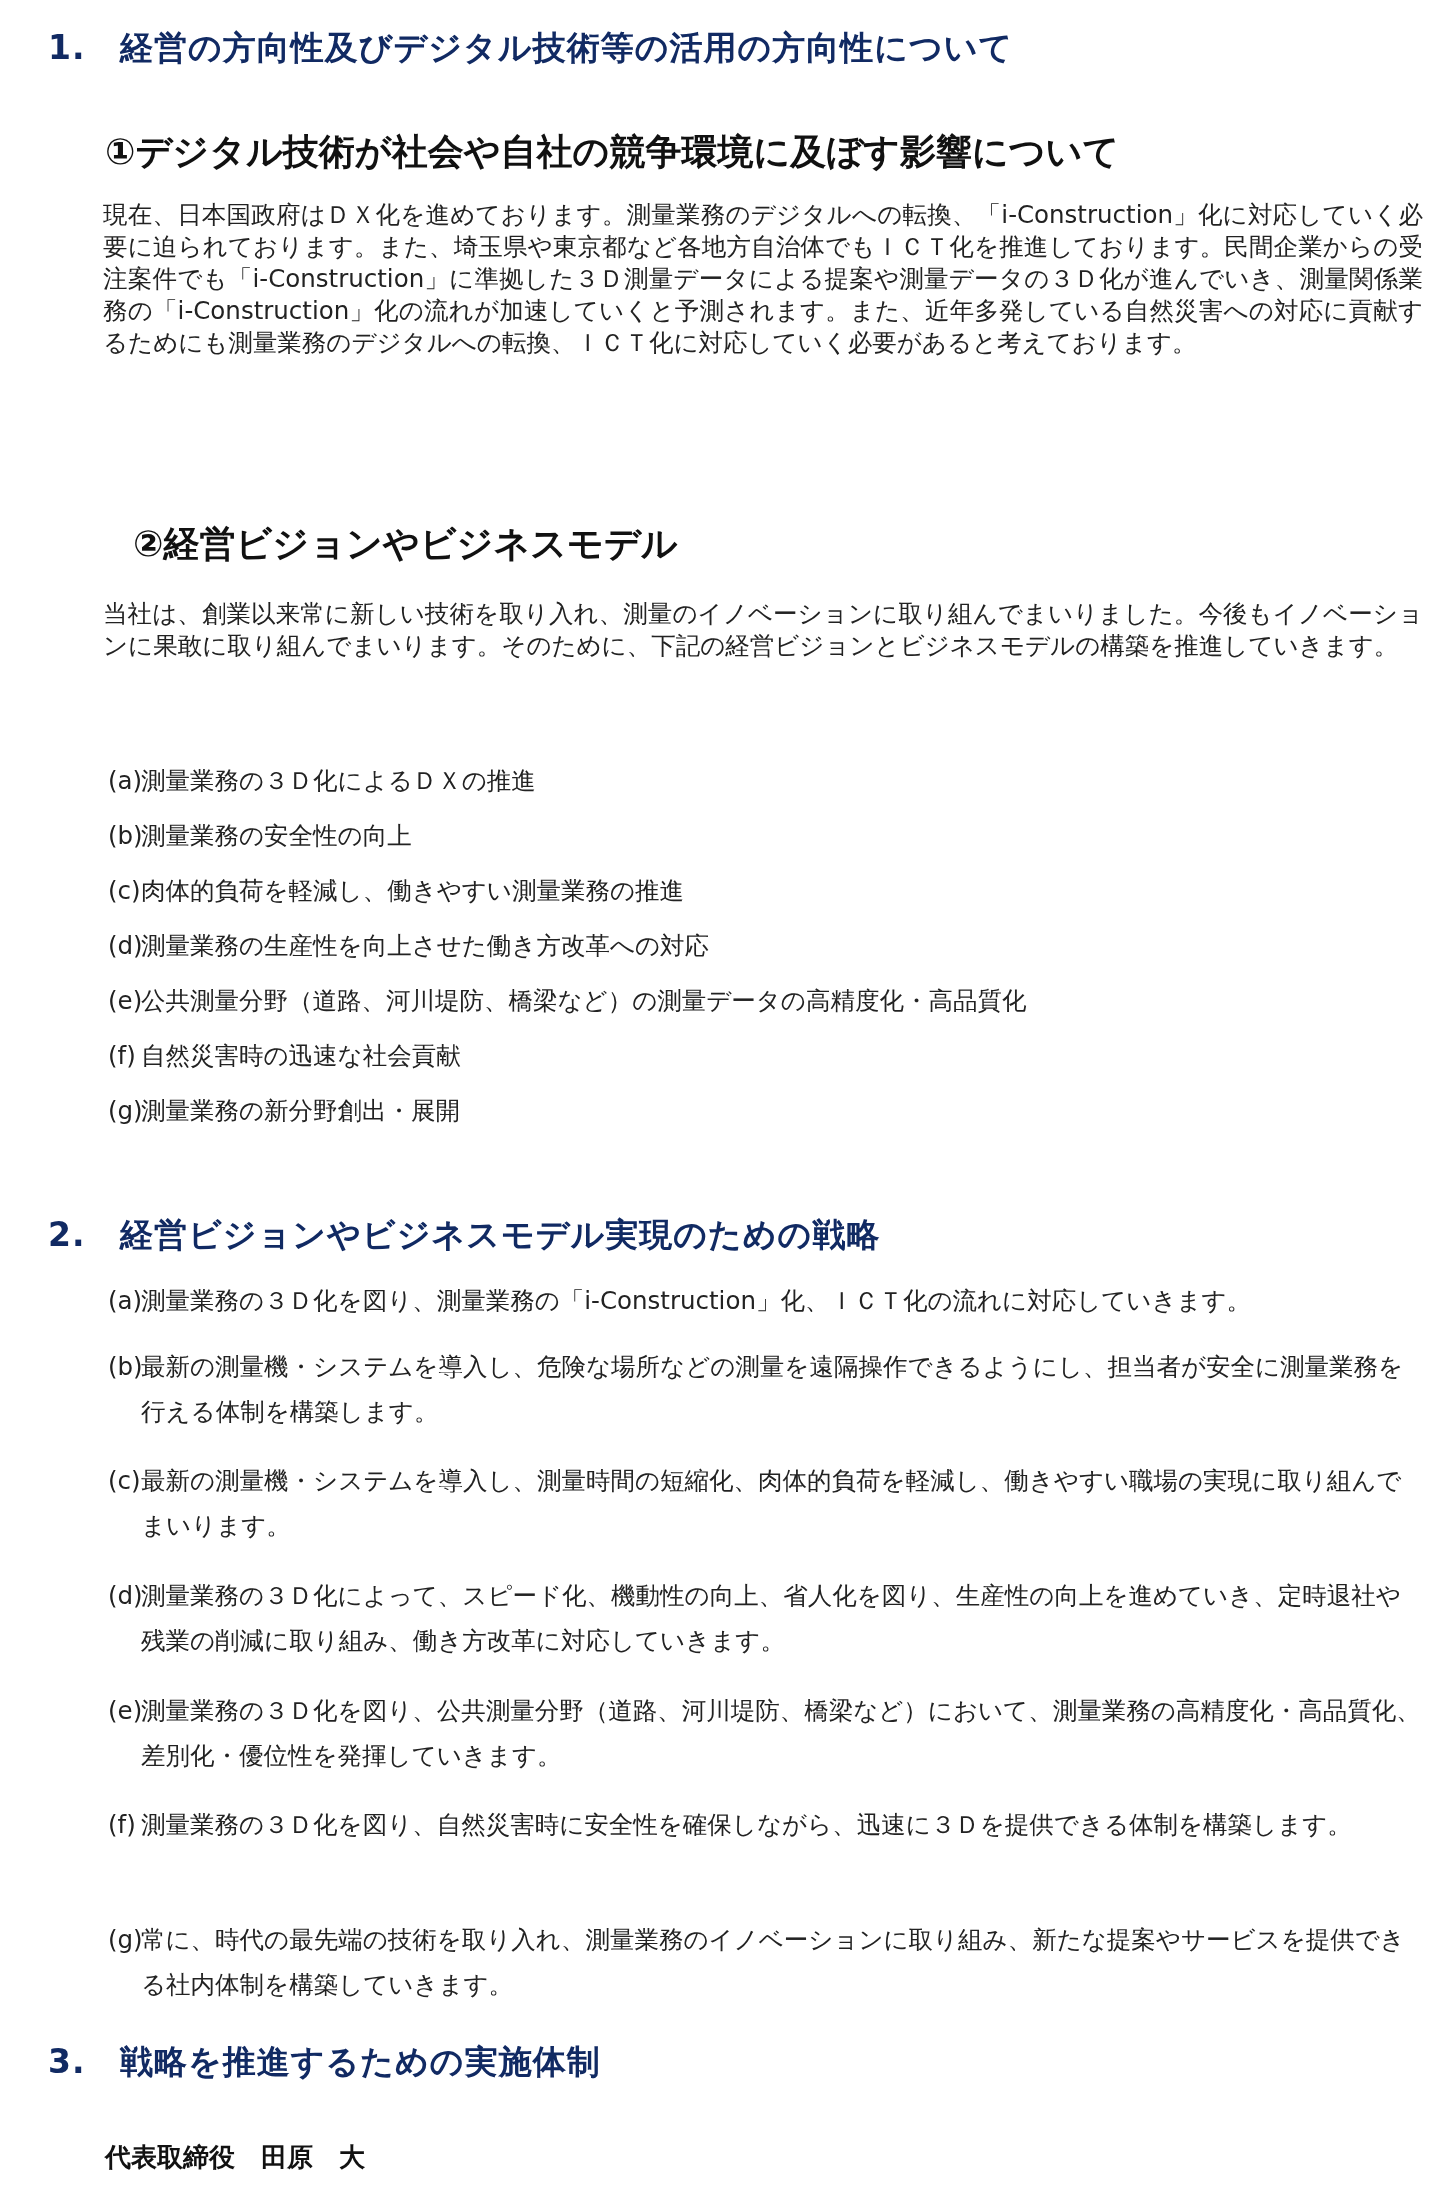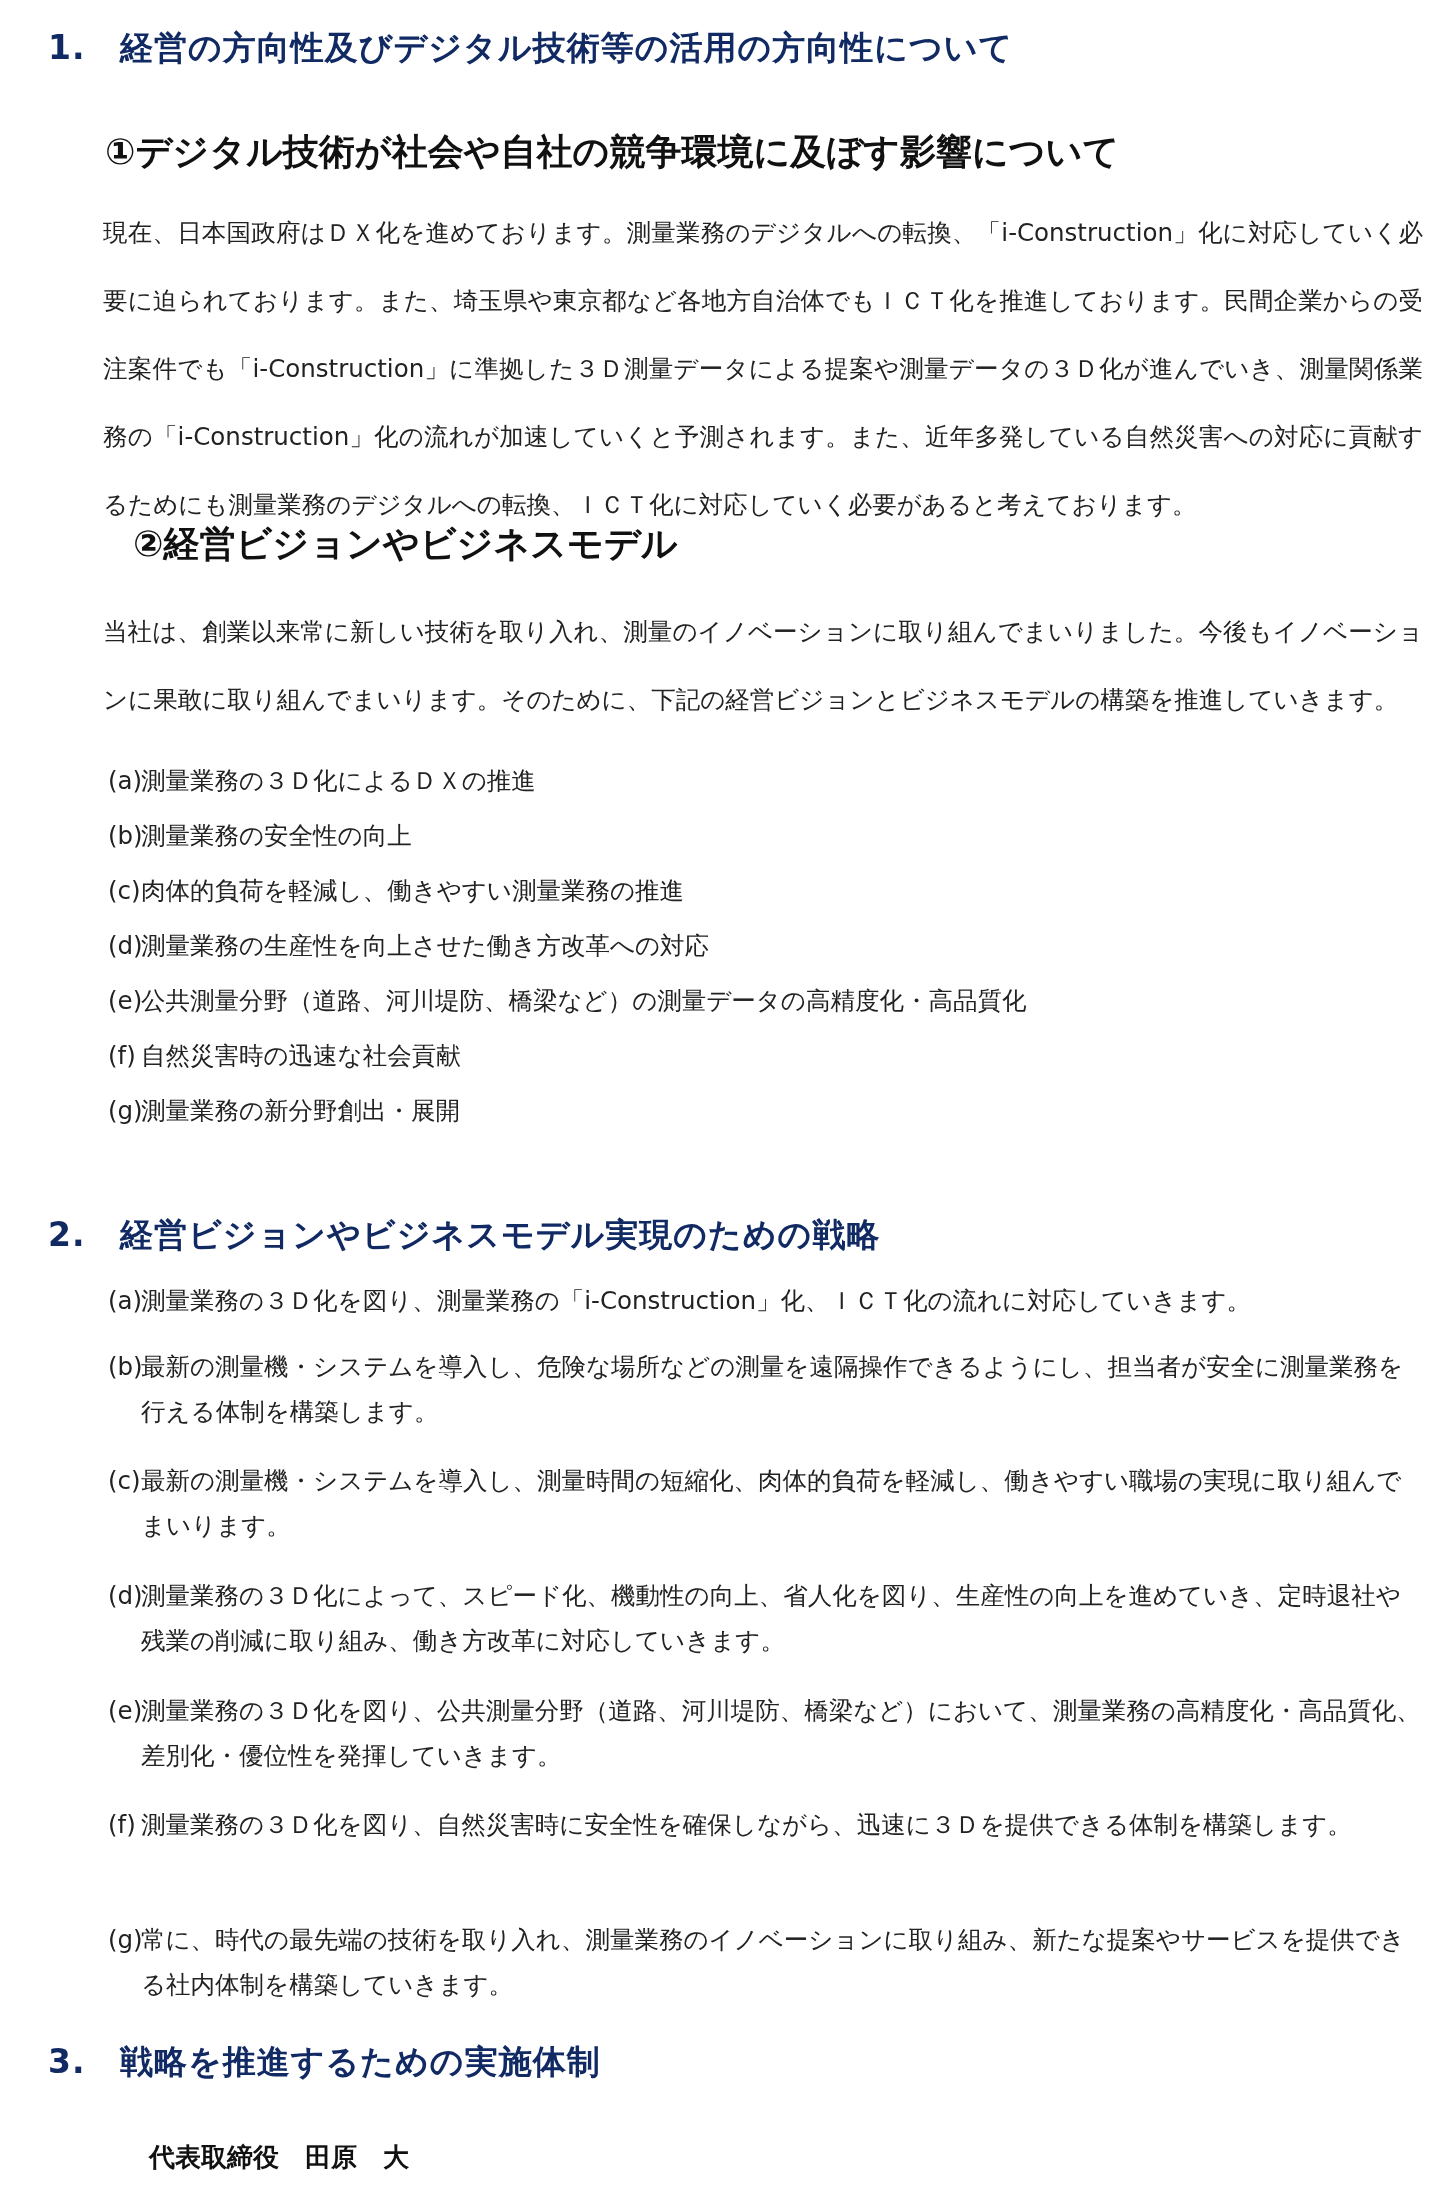--- a/index.html
+++ b/index.html
@@ -1,21 +1,21 @@
 <!DOCTYPE html>
 <html><head>
 <meta charset="utf-8">
 <style>
   html, body { margin:0; padding:0; background:#ffffff; }
   body { width:1446px; height:2200px; position:relative; overflow:hidden;
          font-family:"DejaVu Sans","Liberation Sans",sans-serif; color:#111; }
   .h1 { position:absolute; left:48px; font-size:33px; font-weight:bold; color:#112a63; letter-spacing:1px; white-space:nowrap; }
   .h1 .num { display:inline-block; width:72px; }
   .h2 { position:absolute; left:105px; font-size:36px; font-weight:bold; color:#111; white-space:nowrap; }
-  .para { position:absolute; left:103px; width:1320px; font-size:24.5px; line-height:68px; color:#222; text-align:justify; }
+  .para { position:absolute; left:103px; width:1320px; font-size:24.5px; line-height:32px; color:#222; text-align:justify; }
   .list-item { position:absolute; left:108px; width:1315px; font-size:24.5px; line-height:45px; color:#222; }
   .list-item .mk { position:absolute; left:0; top:0; width:58px; }
   .list-item .tx { display:block; margin-left:33px; }
   .list2 .tx { line-height:45px; }
   .sig { position:absolute; left:105px; font-size:26px; font-weight:bold; color:#111; white-space:pre; }
 </style>
 </head>
 <body>
 
 <div class="h1" style="top:26px;">
@@ -89,13 +89,13 @@
   </div>
 <div class="list-item list2" style="top:1917px;">
     <span class="mk">(g)</span>
     <span class="tx">常に、時代の最先端の技術を取り入れ、測量業務のイノベーションに取り組み、新たな提案やサービスを提供できる社内体制を構築していきます。</span>
   </div>
 
 <div class="h1" style="top:2040px;">
   <span class="num">3.</span><span>戦略を推進するための実施体制</span>
 </div>
 
-<div class="sig" style="top:2140px;margin-left:44px;">代表取締役　田原　大</div>
+<div class="sig" style="top:2140px;">代表取締役　田原　大</div>
 
 </body></html>

